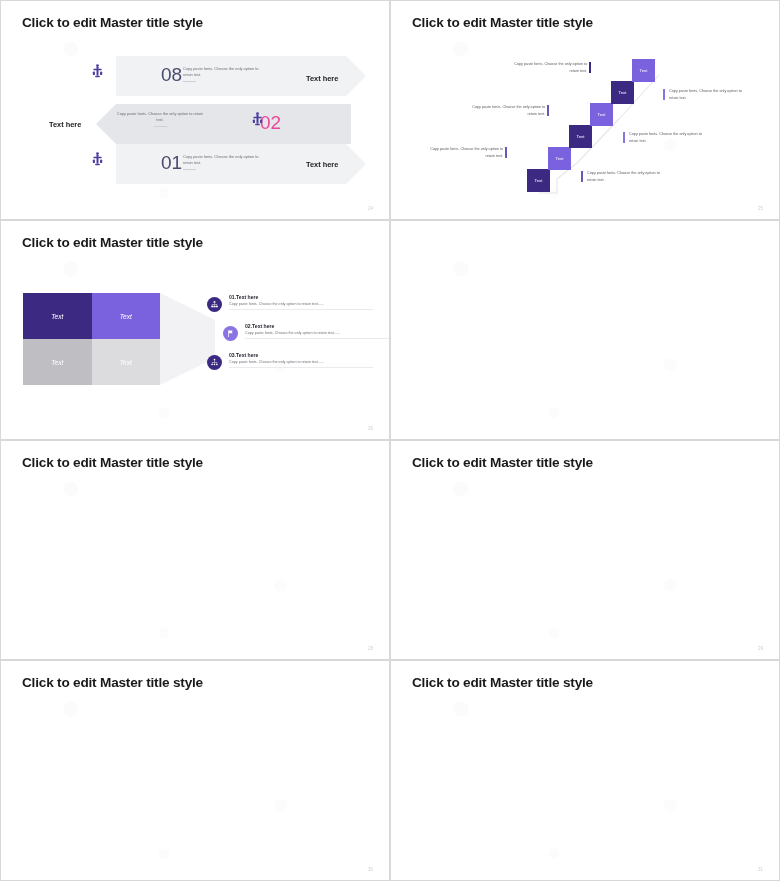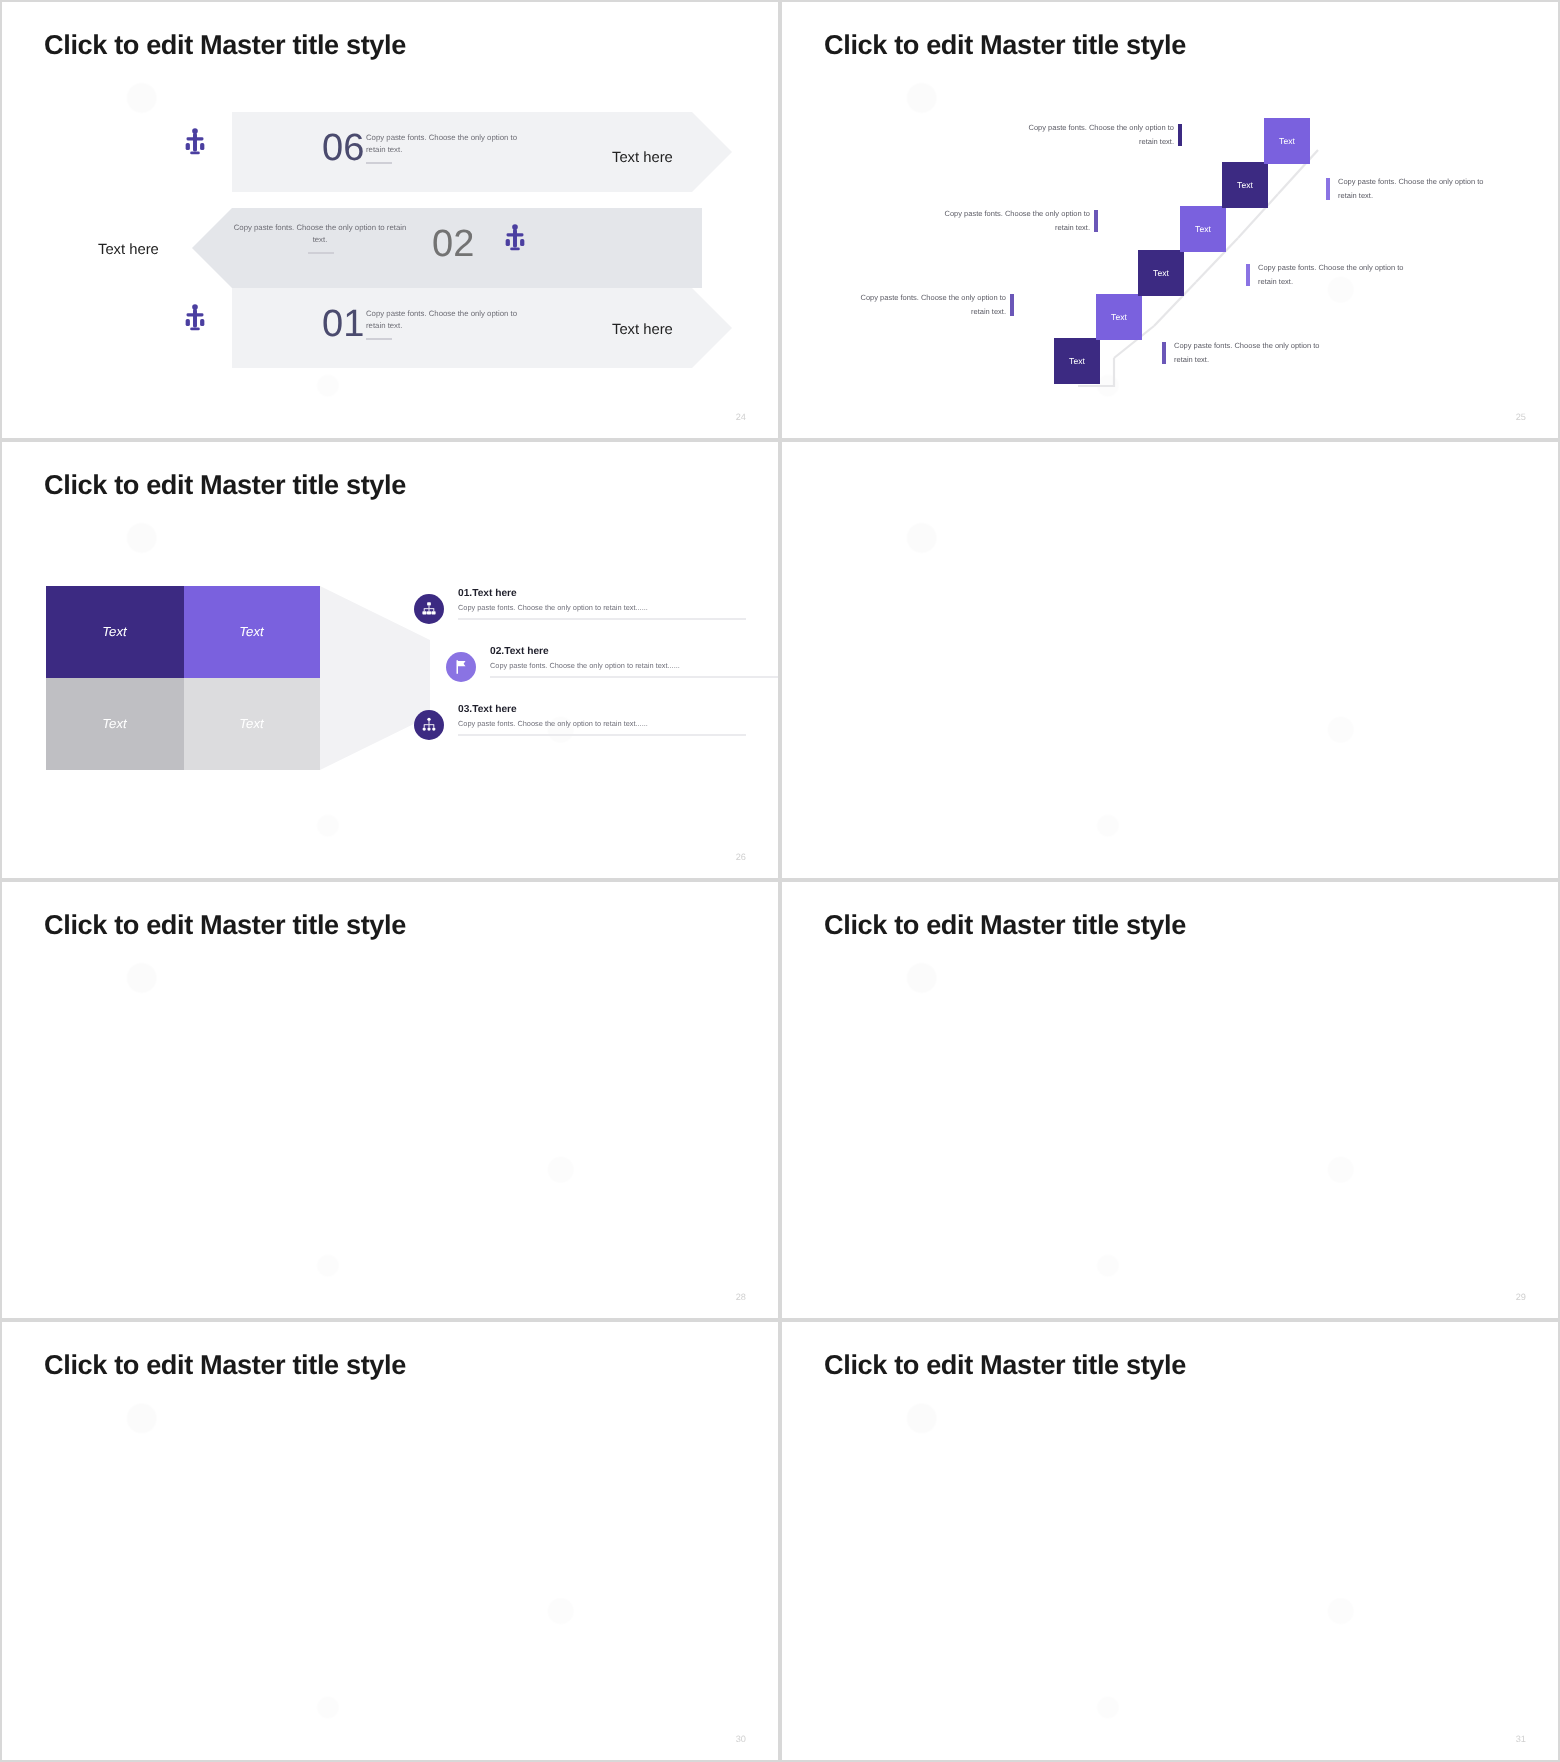--- a/index.html
+++ b/index.html
@@ -19,23 +19,23 @@
   }
   .s-title { position:absolute; left:21px; top:14px; font-size:13.6px; font-weight:bold; color:#1a1a1a; letter-spacing:-0.2px; white-space:nowrap; }
   .pgnum { position:absolute; right:16px; bottom:8px; font-size:4.6px; color:#d0d0d0; }
 
   
   .chev { position:absolute; height:40px; display:flex; align-items:center; }
   .chev .body { position:absolute; inset:0; }
   .chev.light .body { background:#f1f2f4; clip-path: polygon(0 0, calc(100% - 20px) 0, 100% 50%, calc(100% - 20px) 100%, 0 100%, 0 100%); }
   .chev.dark .body { background:#e4e6ea; clip-path: polygon(20px 0, 100% 0, 100% 100%, 20px 100%, 0 50%); }
   .bignum { font-size:19px; color:#4b4b6e; font-weight:300; font-family:"Liberation Sans", sans-serif; position:absolute; }
-  .bignum.pur { color:#737373; }
+  .bignum.pur { color:#ec4899;margin-left:44px; }
   .s1txt { position:absolute; font-size:3.9px; color:#6e6e76; line-height:1.55; width:80px; }
-  .s1th { position:absolute; font-size:7.4px; font-weight:normal; color:#222; }
+  .s1th { position:absolute; font-size:7.4px; font-weight:bold; color:#222; }
   .bugico { position:absolute; width:17px; height:17px; }
   .uline { display:block; width:13px; height:1px; background:#cfcfd6; margin-top:3px; }
 
   
   .sq { position:absolute; width:23px; height:23px; display:flex; align-items:center; justify-content:center;
         font-size:4.3px; color:#fff; transform:rotate(0deg); }
   .sq.d { background:#3C2A82; }
   .sq.l { background:#7A61DE; }
   .s2txt { position:absolute; font-size:3.75px; color:#5d5d66; line-height:1.85; width:78px; }
   .s2bar { position:absolute; width:1.6px; height:11px; }
@@ -64,21 +64,21 @@
     <svg class="bugico" style="left:88px; top:62px;" viewBox="0 0 24 24">
       <g fill="#4B3FA0">
           <rect x="10.6" y="5" width="2.8" height="13" rx="1"></rect>
           <rect x="6" y="8" width="12" height="2.2" rx="1"></rect>
       <circle cx="12" cy="3.6" r="2"></circle>
           <rect x="5.4" y="12" width="3" height="5" rx="1.2"></rect>
           <rect x="15.6" y="12" width="3" height="5" rx="1.2"></rect>
       <rect x="8.6" y="18" width="6.8" height="2" rx="1"></rect>
         </g>
       </svg>
-    <div class="bignum" style="left:160px; top:63px;">06</div>
+    <div class="bignum" style="left:160px; top:63px;">08</div>
     <div class="s1txt" style="left:182px; top:65px;">
       <span>Copy paste fonts. Choose the only option to retain text.</span>
       <span class="uline"></span>
     </div>
     <div class="s1th" style="left:305px; top:73px;">Text here</div>
 
     <div class="chev dark" style="left:95px; top:103px; width:255px;">
         <div class="body"></div>
       </div>
     <div class="s1txt" style="left:115px; top:110px; text-align:center; width:88px;">

